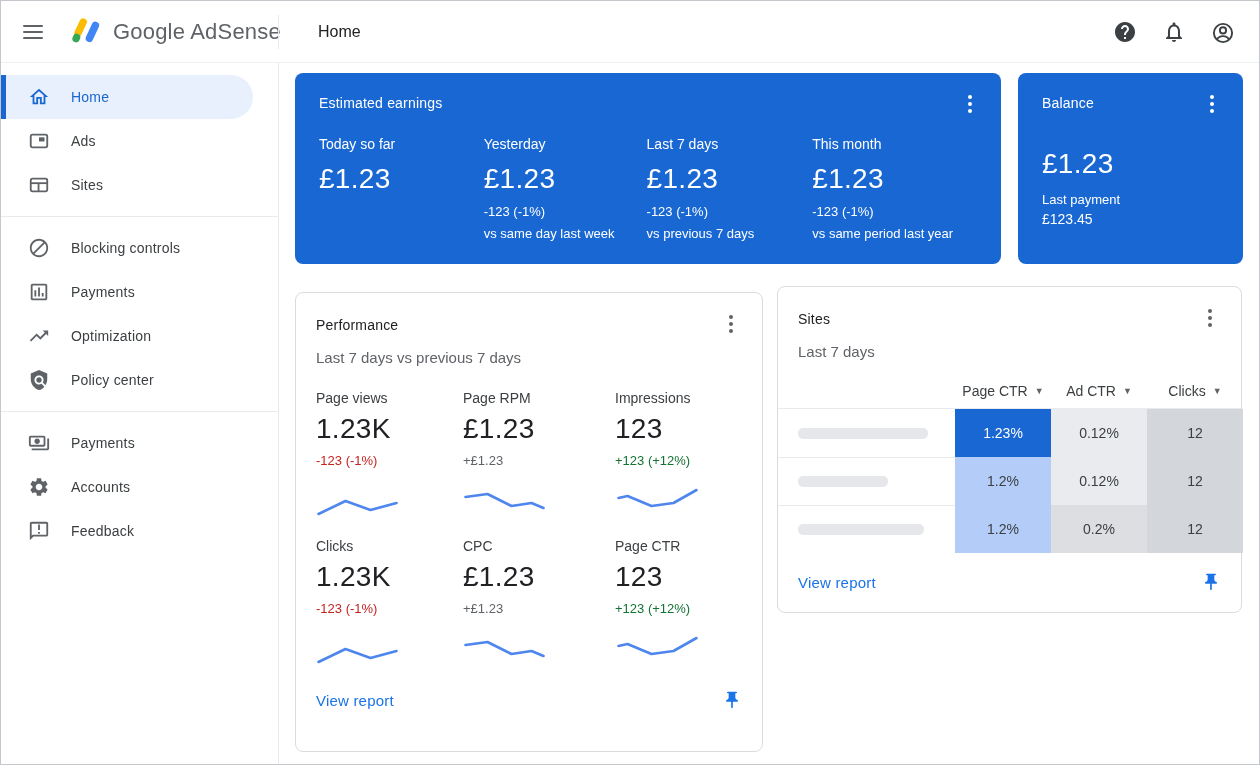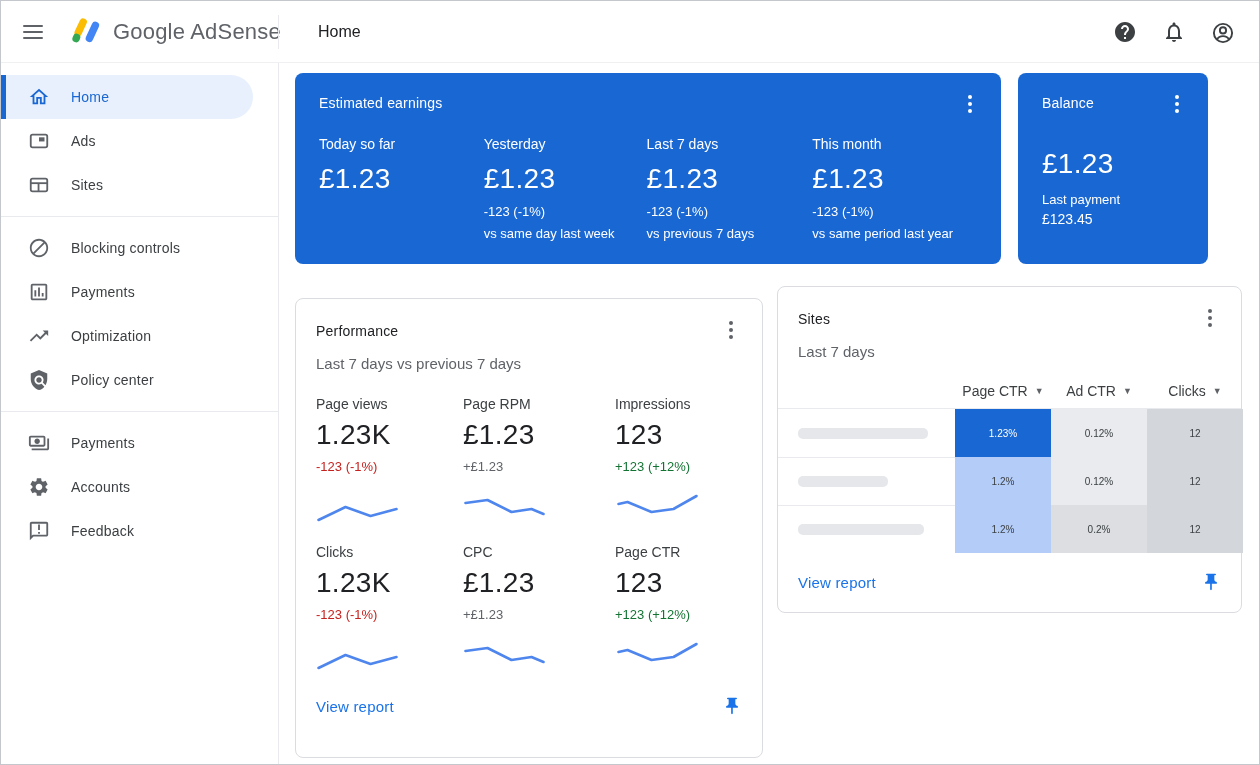--- a/index.html
+++ b/index.html
@@ -52,27 +52,27 @@
   .card-earnings { left:16px; top:10px; width:706px; height:191px; }
   .earn-stats { display:flex; margin-top:25px; }
   .earn-col { width:172px; }
   .earn-col:nth-child(2){ width:170px; } .earn-col:nth-child(3){ width:173px; }
   .earn-label { font-size:14px; font-weight:500; }
   .earn-value { font-size:28px; font-weight:500; margin-top:11px; letter-spacing:.3px; }
   .earn-change { font-size:13px; margin-top:9px; }
   .earn-note { font-size:13px; margin-top:7px; font-weight:500; }
 
   
-  .card-balance { left:739px; top:10px; width:190px; height:191px; }
+  .card-balance { left:739px; top:10px; width:225px; height:191px; }
   .bal-value { font-size:28px; font-weight:500; margin-top:37px; letter-spacing:.3px; }
   .bal-sub { font-size:13px; margin-top:12px; font-weight:500; }
   .bal-subval { font-size:14px; margin-top:4px; }
 
   
-  .card-performance { left:16px; top:235px; width:468px; height:460px; padding:24px 20px 18px 20px; }
+  .card-performance { left:16px; top:229px; width:468px; height:460px; padding:24px 20px 18px 20px; }
   .metric-grid { display:grid; grid-template-columns:147px 152px 1fr; margin-top:24px; }
   .metric .m-label { font-size:14px; color:#3c4043; }
   .metric .m-value { font-size:28px; font-weight:500; color:#202124; margin-top:7px; letter-spacing:.3px; }
   .metric .m-change { font-size:13px; margin-top:8px; }
   .m-change.down { color:#c5221f; } .m-change.up { color:#137333; } .m-change.neutral { color:#5f6368; }
   .spark { margin-top:20px; margin-bottom:20px; display:block; }
   .spark polyline { fill:none; stroke:#4e86ee; stroke-width:2.6; stroke-linecap:round; stroke-linejoin:round; }
   .card-footer { display:flex; justify-content:space-between; align-items:center; margin-top:4px; }
   .view-report { font-size:15px; font-weight:500; color:#1a73e8; cursor:pointer; letter-spacing:.2px; }
   .pin { width:20px; height:20px; color:#1a73e8; cursor:pointer; }
@@ -83,21 +83,21 @@
   .sites-table { margin-top:13px; }
   .t-row { display:grid; grid-template-columns:177px 96px 96px 96px; }
   .t-header { height:36px; align-items:center; border-bottom:1px solid #e8eaed; }
   .t-header .th { font-size:14px; color:#3c4043; display:flex; align-items:center; justify-content:center;
                   gap:7px; cursor:pointer; }
   .th .arrow { font-size:9px; color:#5f6368; }
   .t-body .t-row { height:48px; }
   .name-cell { display:flex; align-items:center; padding-left:20px; }
   .t-body .t-row + .t-row .name-cell { border-top:1px solid #e8eaed; }
   .ph-bar { height:11px; border-radius:5px; background:#e5e7ea; }
-  .cell { display:flex; align-items:center; justify-content:center; font-size:10px; color:#3c4043; }
+  .cell { display:flex; align-items:center; justify-content:center; font-size:14px; color:#3c4043; }
   .c-blue  { background:#1967d2; color:#fff; }
   .c-lblue { background:#b3cdf8;text-align:right; }
   .c-g1 { background:#e9ebee; }
   .c-g2 { background:#dcdee2; }
   .c-g3 { background:#d3d6da; }
   .sites-footer { display:flex; justify-content:space-between; align-items:center;
                   padding:0 20px; height:58px; }
 </style>
 </head>
 <body>

